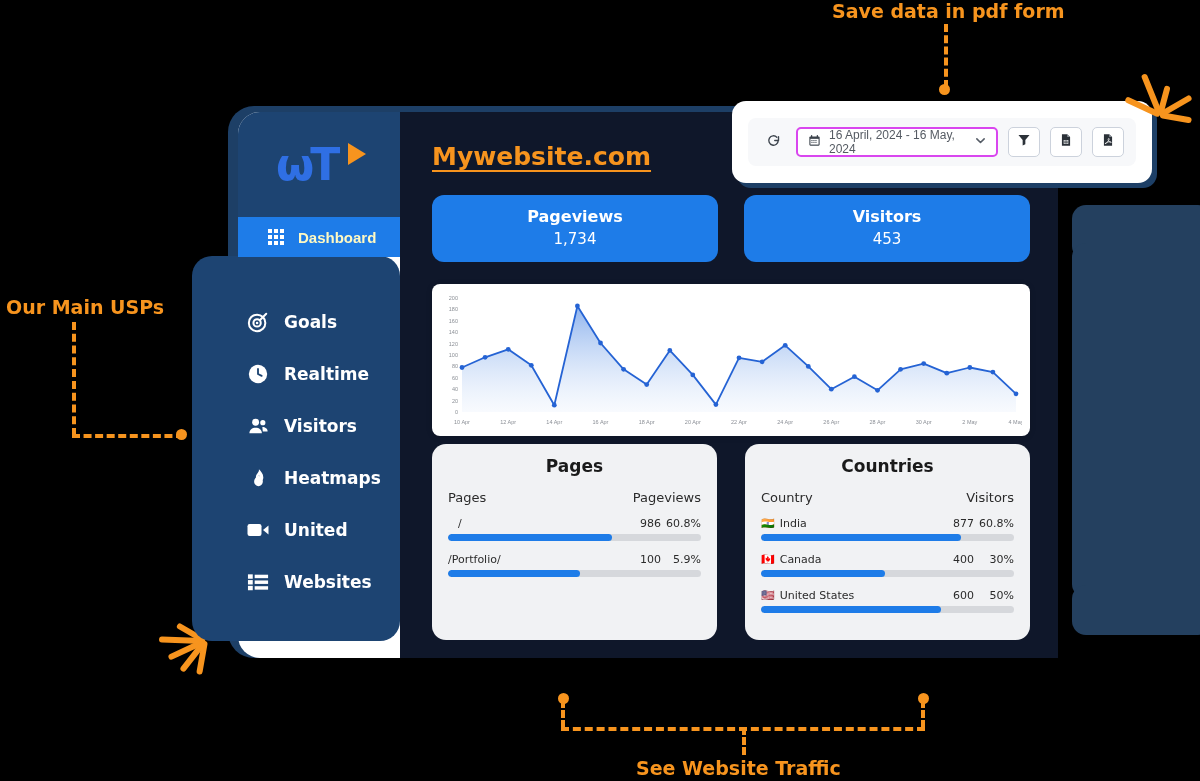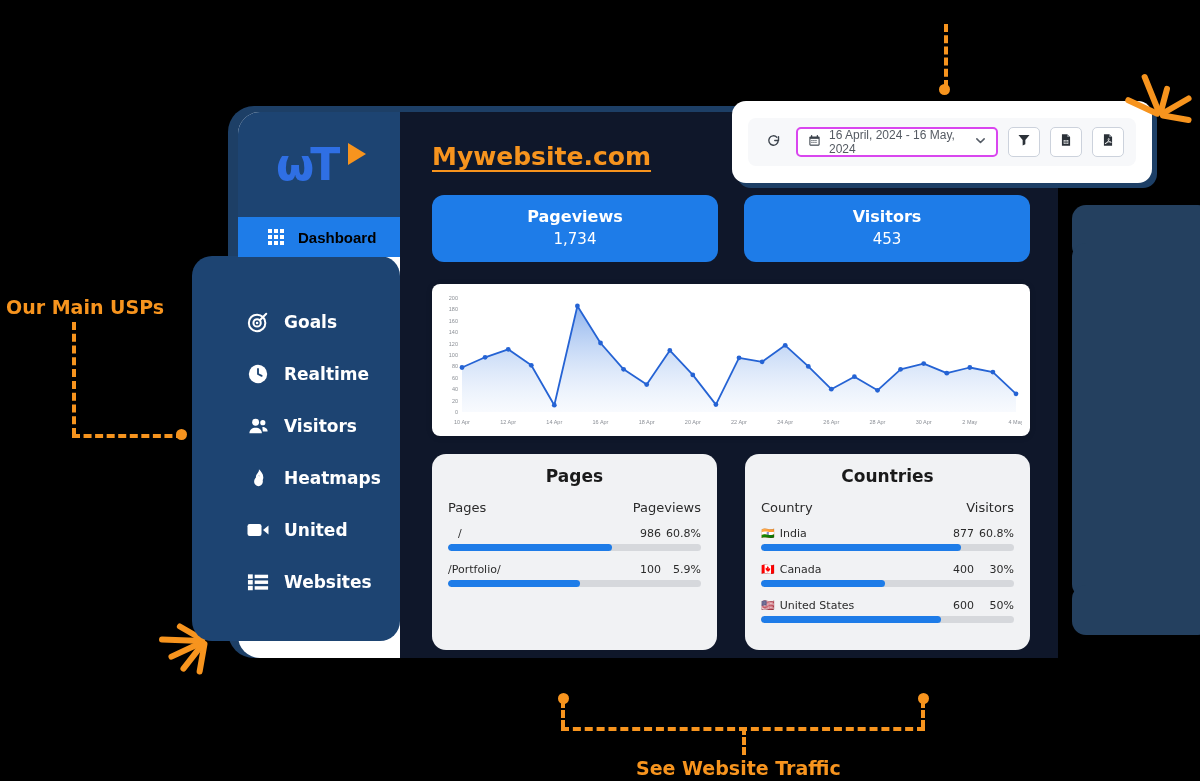--- a/index.html
+++ b/index.html
@@ -48,21 +48,21 @@
   }
   .logo-play {
     position:absolute; right:-4px; top:3px;
     width:0; height:0; border-left:18px solid #f7941e;
     border-top:11px solid transparent; border-bottom:11px solid transparent;
   }
 
   .nav-dashboard {
     position:absolute; left:238px; top:217px; width:162px; height:40px;
     background:#1e7ce8; display:flex; align-items:center; gap:10px;
-    padding-left:26px; z-index:8; color:#000000;
+    padding-left:26px; z-index:8; color:#fef9c3;
     font-size:15px; font-weight:bold;
   }
   .nav-items {
     position:absolute; left:192px; top:296px; width:208px; z-index:9;
     display:flex; flex-direction:column;
   }
   .nav-item {
     height:52px; display:flex; align-items:center; gap:14px;
     padding-left:54px; color:#ffffff; font-size:17px; font-weight:bold;
     font-family:"DejaVu Sans", sans-serif;
@@ -96,21 +96,21 @@
   .chart-card {
     margin-top:22px; height:152px; background:#fff;
     border-radius:8px; box-shadow:0 1px 6px rgba(0,0,0,.14);
     position:relative; padding:6px 6px 0 4px;
   }
   .chart-card svg { display:block; }
   .tick { font-size:5.5px; fill:#8b8f96; font-family:"Liberation Sans",sans-serif; }
   .xtick { font-size:5.5px; fill:#8b8f96; font-family:"Liberation Sans",sans-serif; text-anchor:middle; }
 
   
-  .panels { display:flex; gap:28px; margin-top:18px; }
+  .panels { display:flex; gap:28px; margin-top:8px; }
   .panel {
     flex:1; background:#f1f2f4; border-radius:14px; padding:12px 16px 0;
     height:196px; position:relative;
   }
   .panel-title {
     text-align:center; font-size:17px; font-weight:bold; color:#1a1a1a;
     font-family:"DejaVu Sans",sans-serif;
   }
   .panel-head {
     display:flex; justify-content:space-between; margin-top:14px;
@@ -539,16 +539,17 @@
   <div class="dash-h" style="left:72px; top:434px; width:112px;"></div>
   <div class="dot" style="left:176px; top:429px;"></div>
 
   <div class="dot" style="left:558px; top:693px;"></div>
   <div class="dot" style="left:918px; top:693px;"></div>
   <div class="dash-v" style="left:561px; top:700px; height:28px;"></div>
   <div class="dash-v" style="left:921px; top:700px; height:28px;"></div>
   <div class="dash-h" style="left:561px; top:727px; width:364px;"></div>
   <div class="dash-v" style="left:742px; top:727px; height:28px;"></div>
 
+  <div class="anno" id="anno-top">Save data in pdf form</div>
   <div class="anno" id="anno-left">Our Main USPs</div>
   <div class="anno" id="anno-bot">See Website Traffic</div>
 
 </div>
 
 </body></html>

